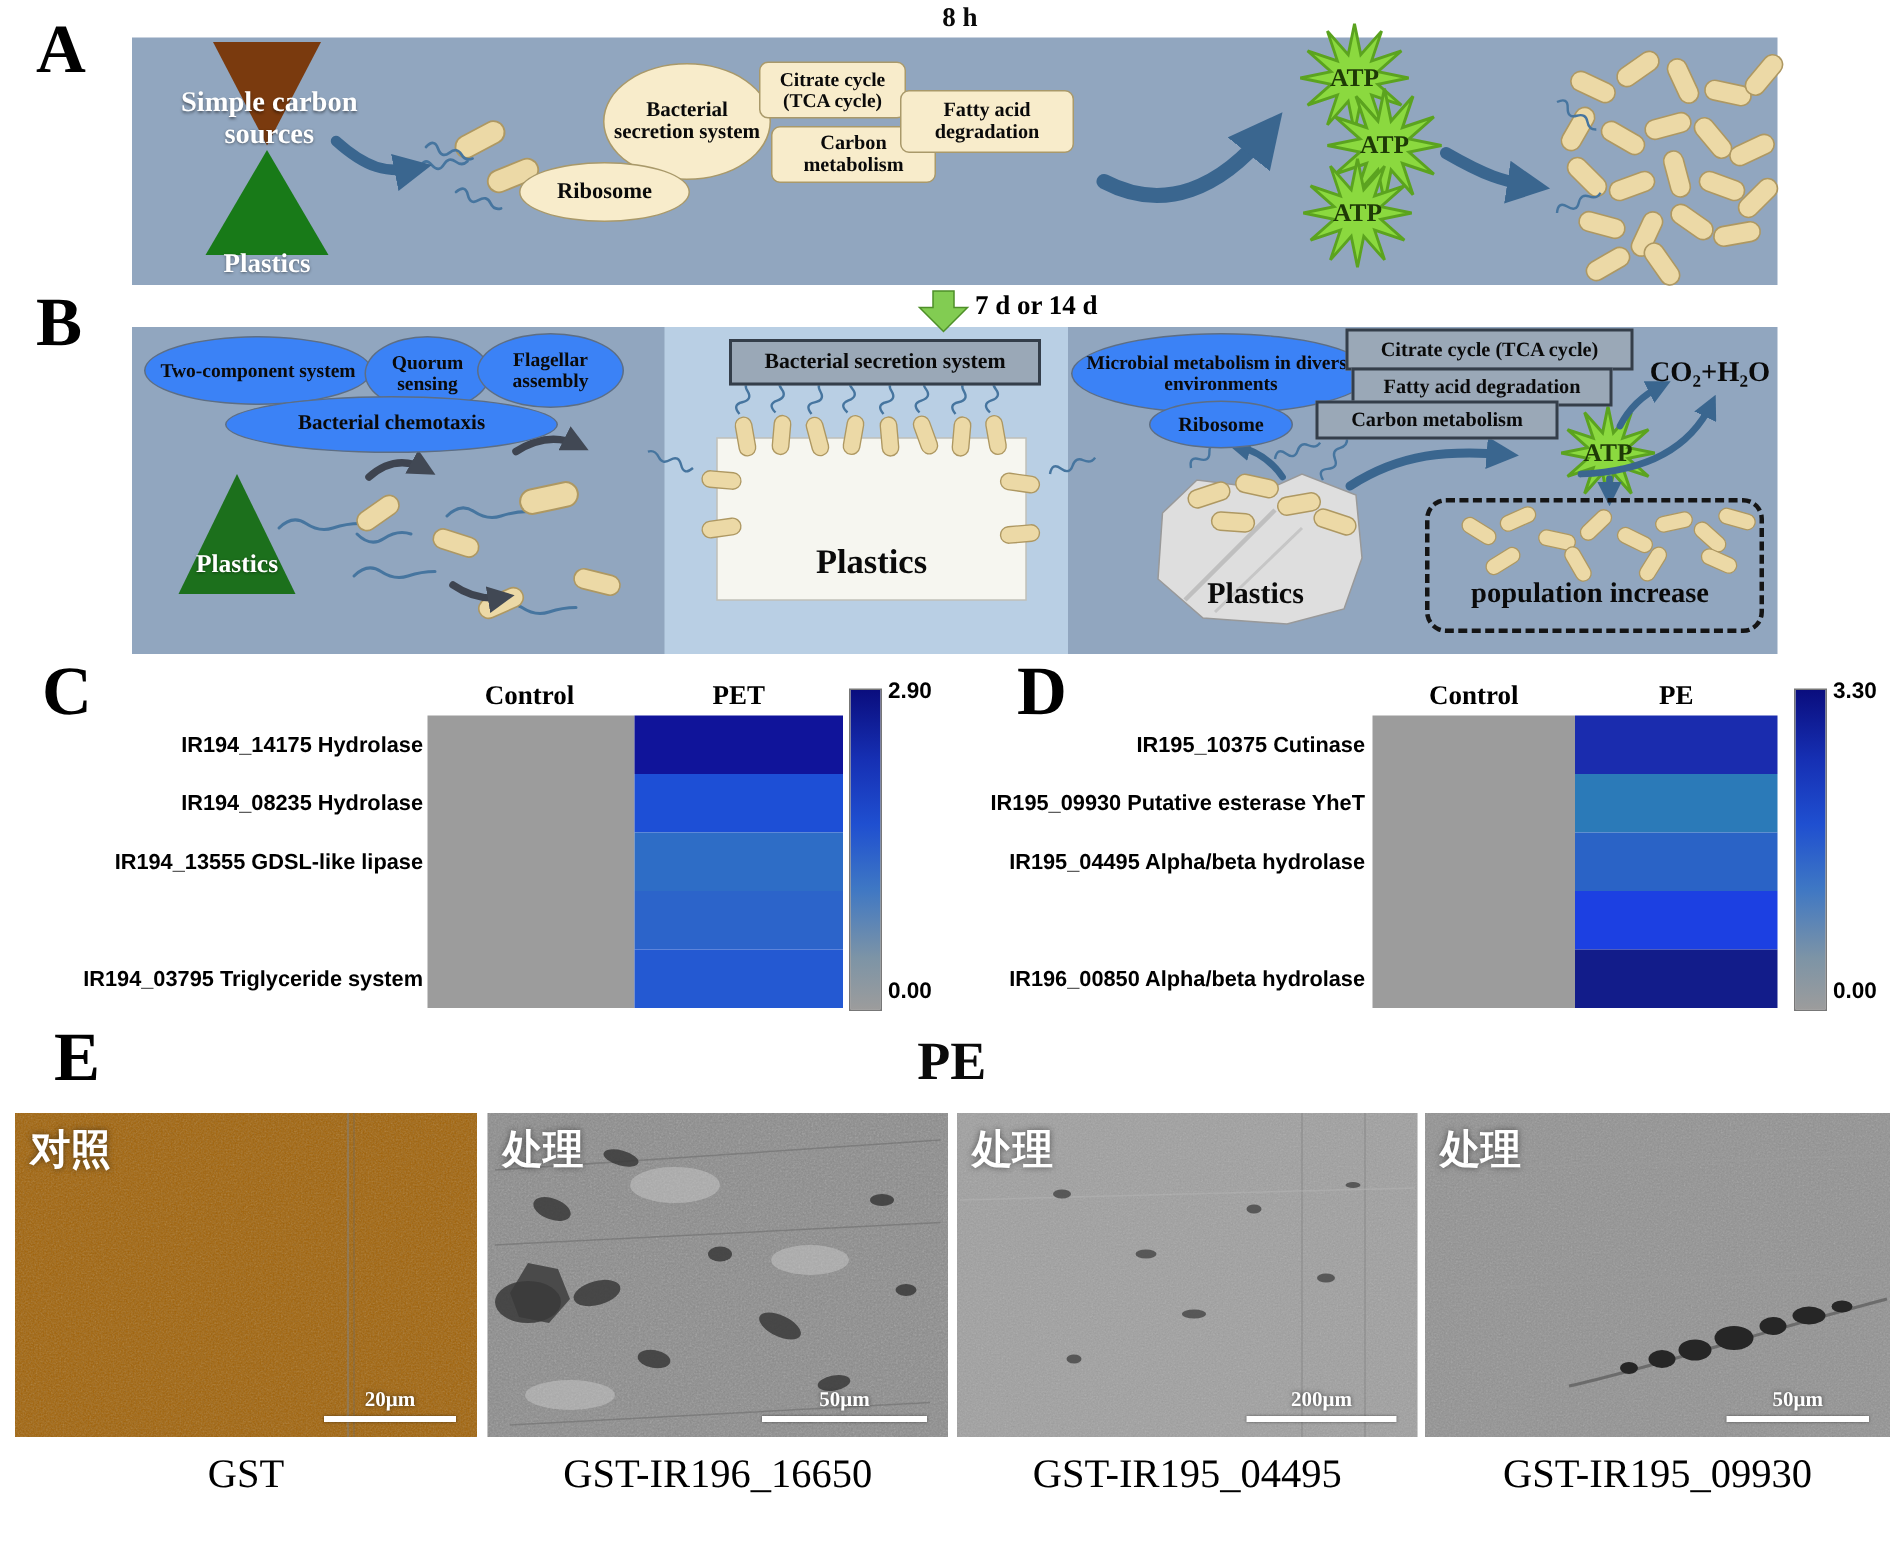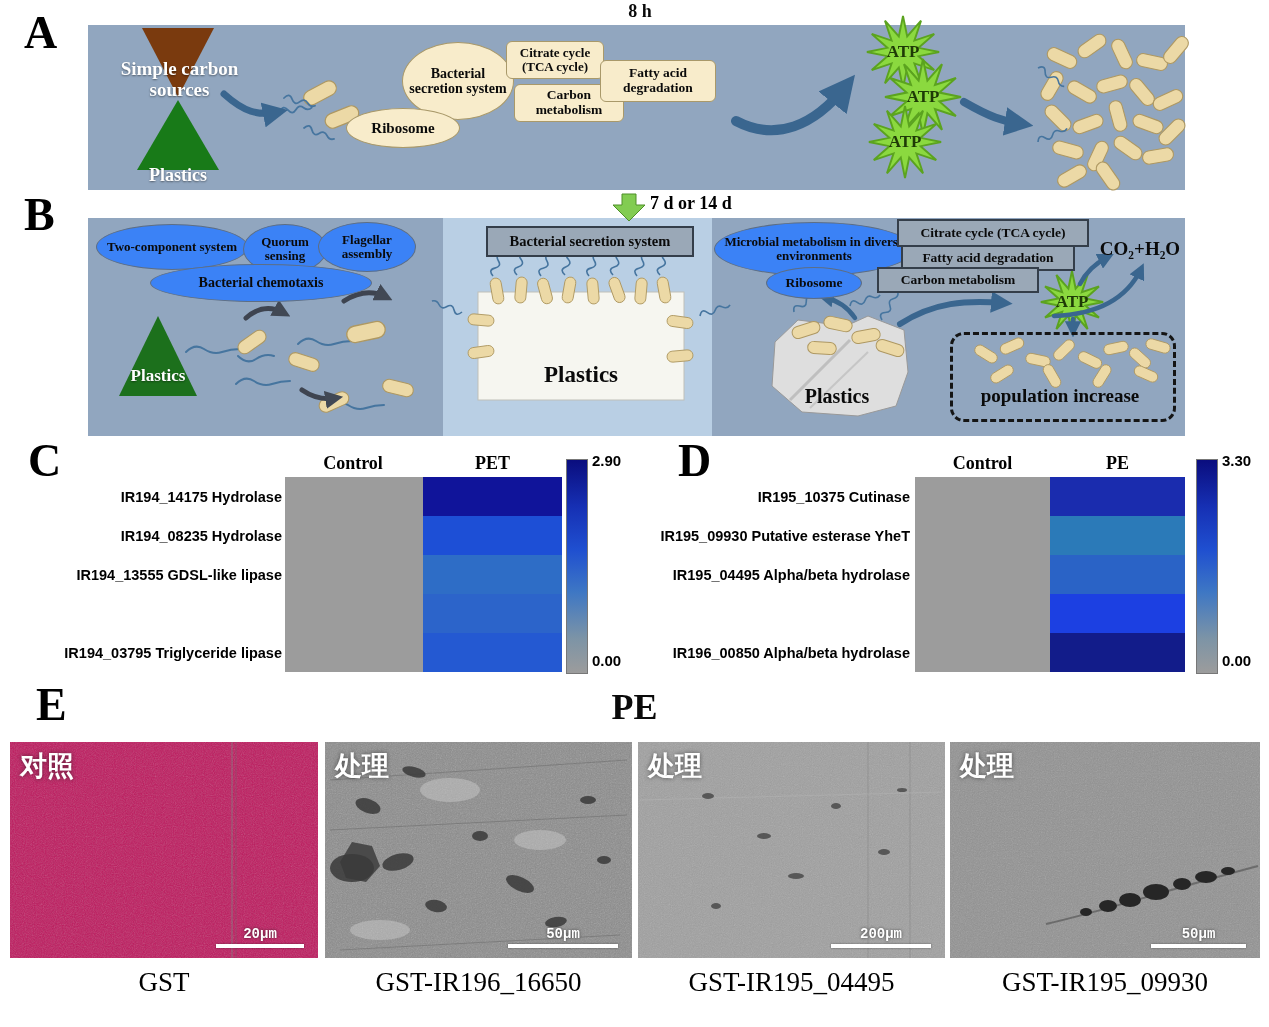--- a/index.html
+++ b/index.html
@@ -22,21 +22,21 @@
             display:flex;align-items:center;justify-content:flex-end;padding-right:3px;}
   .hm-head{font-weight:bold;font-size:18px;display:flex;align-items:center;justify-content:center;}
   .cbar{border:1px solid #777;}
   .cbar-c{background:linear-gradient(180deg,#0a0d7e 0%,#1630b4 22%,#1f4fd0 42%,#3e77c4 62%,#7d94a6 84%,#9c9c9c 100%);}
   .cbar-lab{font-family:"Liberation Sans",sans-serif;font-weight:bold;font-size:15px;}
   .sem{overflow:hidden;}
   .sem svg{position:absolute;left:0;top:0;}
   .sem-label{position:absolute;left:10px;top:6px;color:#fff;font-weight:bold;font-size:27px;
              font-family:"Liberation Sans","DejaVu Sans",sans-serif;text-shadow:0 0 4px rgba(0,0,0,.5);}
   .scalebox{position:absolute;display:flex;flex-direction:column;align-items:center;gap:2px;}
-  .scaletext{color:#fff;font-weight:bold;font-size:14px;font-family:Liberation Mono, monospace;
+  .scaletext{color:#fff;font-weight:bold;font-size:14px;font-family:Liberation Serif, serif;
              text-shadow:0 0 3px rgba(0,0,0,.6);}
   .scalebar{background:#fff;height:4px;box-shadow:0 0 2px rgba(0,0,0,.5);}
   .caption{font-weight:normal;font-size:27px;display:flex;align-items:center;justify-content:center;}
   .dashedbox{border:3px dashed #151515;border-radius:14px;background:transparent;}
   .atp-lab{font-weight:bold;font-size:17px;color:#1e3a06;display:flex;align-items:center;justify-content:center;}
 </style>
 </head>
 <body>
 
 <div id="fig">
@@ -244,21 +244,21 @@
   <div class="abs z3 dashedbox" style="left:950px;top:332px;width:220px;height:84px;"></div>
   <div class="abs z3 node" style="left:956px;top:382px;width:208px;height:28px;font-size:19px;">population increase</div>
 
   <div class="abs z3 plab" style="left:28px;top:438px;">C</div>
   <div class="abs z3 hm-head" style="left:283px;top:452px;width:140px;height:22px;">Control</div>
   <div class="abs z3 hm-head" style="left:423px;top:452px;width:139px;height:22px;">PET</div>
 
   <div class="abs z2 hm-label" style="left:0px;top:477px;width:282px;height:39px;">IR194_14175 Hydrolase</div>
   <div class="abs z2 hm-label" style="left:0px;top:516px;width:282px;height:39px;">IR194_08235 Hydrolase</div>
   <div class="abs z2 hm-label" style="left:0px;top:555px;width:282px;height:39px;">IR194_13555 GDSL-like lipase</div>
-  <div class="abs z2 hm-label" style="left:0px;top:633px;width:282px;height:39px;">IR194_03795 Triglyceride lipase</div>
+  <div class="abs z2 hm-label" style="left:0px;top:633px;width:282px;height:39px;">IR194_03795 Triglyceride system</div>
 
   <div class="abs z2" style="left: 285px; top: 477px; width: 138px; height: 195px; background-color: rgb(156, 156, 156);"></div>
   <div class="abs z2" style="left: 423px; top: 477px; width: 139px; height: 39px; background-color: rgb(16, 20, 154);"></div>
   <div class="abs z2" style="left: 423px; top: 516px; width: 139px; height: 39px; background-color: rgb(29, 79, 214);"></div>
   <div class="abs z2" style="left: 423px; top: 555px; width: 139px; height: 39px; background-color: rgb(46, 109, 198);"></div>
   <div class="abs z2" style="left: 423px; top: 594px; width: 139px; height: 39px; background-color: rgb(44, 100, 202);"></div>
   <div class="abs z2" style="left: 423px; top: 633px; width: 139px; height: 39px; background-color: rgb(36, 89, 210);"></div>
 
   <div class="abs z2 cbar cbar-c" style="left:566px;top:459px;width:20px;height:213px;"></div>
   <div class="abs z3 cbar-lab" style="left:592px;top:452px;width:50px;">2.90</div>
@@ -280,21 +280,21 @@
   <div class="abs z2" style="left: 1050px; top: 594px; width: 135px; height: 39px; background-color: rgb(28, 64, 226);"></div>
   <div class="abs z2" style="left: 1050px; top: 633px; width: 135px; height: 39px; background-color: rgb(18, 28, 138);"></div>
 
   <div class="abs z2 cbar cbar-c" style="left:1196px;top:459px;width:20px;height:213px;"></div>
   <div class="abs z3 cbar-lab" style="left:1222px;top:452px;width:46px;">3.30</div>
   <div class="abs z3 cbar-lab" style="left:1222px;top:652px;width:46px;">0.00</div>
 
   <div class="abs z3 plab" style="left:36px;top:682px;">E</div>
   <div class="abs z3 node" style="left:0px;top:686px;width:1269px;height:42px;font-size:36px;">PE</div>
 
-  <div class="abs z2 sem" style="left:10px;top:742px;width:308px;height:216px;background:#be185d;">
+  <div class="abs z2 sem" style="left:10px;top:742px;width:308px;height:216px;background:#a16207;">
     <svg width="308" height="216">
       <defs>
           <filter id="g1">
             <feTurbulence type="fractalNoise" baseFrequency="0.9" numOctaves="2" stitchTiles="stitch"></feTurbulence>
             <feColorMatrix type="saturate" values="0"></feColorMatrix>
           </filter>
         </defs>
       <rect width="308" height="216" filter="url(#g1)" opacity="0.3"></rect>
       <path d="M222,0 V216" stroke="#828282" stroke-width="1.5" opacity="0.5"></path>
       <path d="M226,0 V216" stroke="#6a6a6a" stroke-width="1" opacity="0.4"></path>

